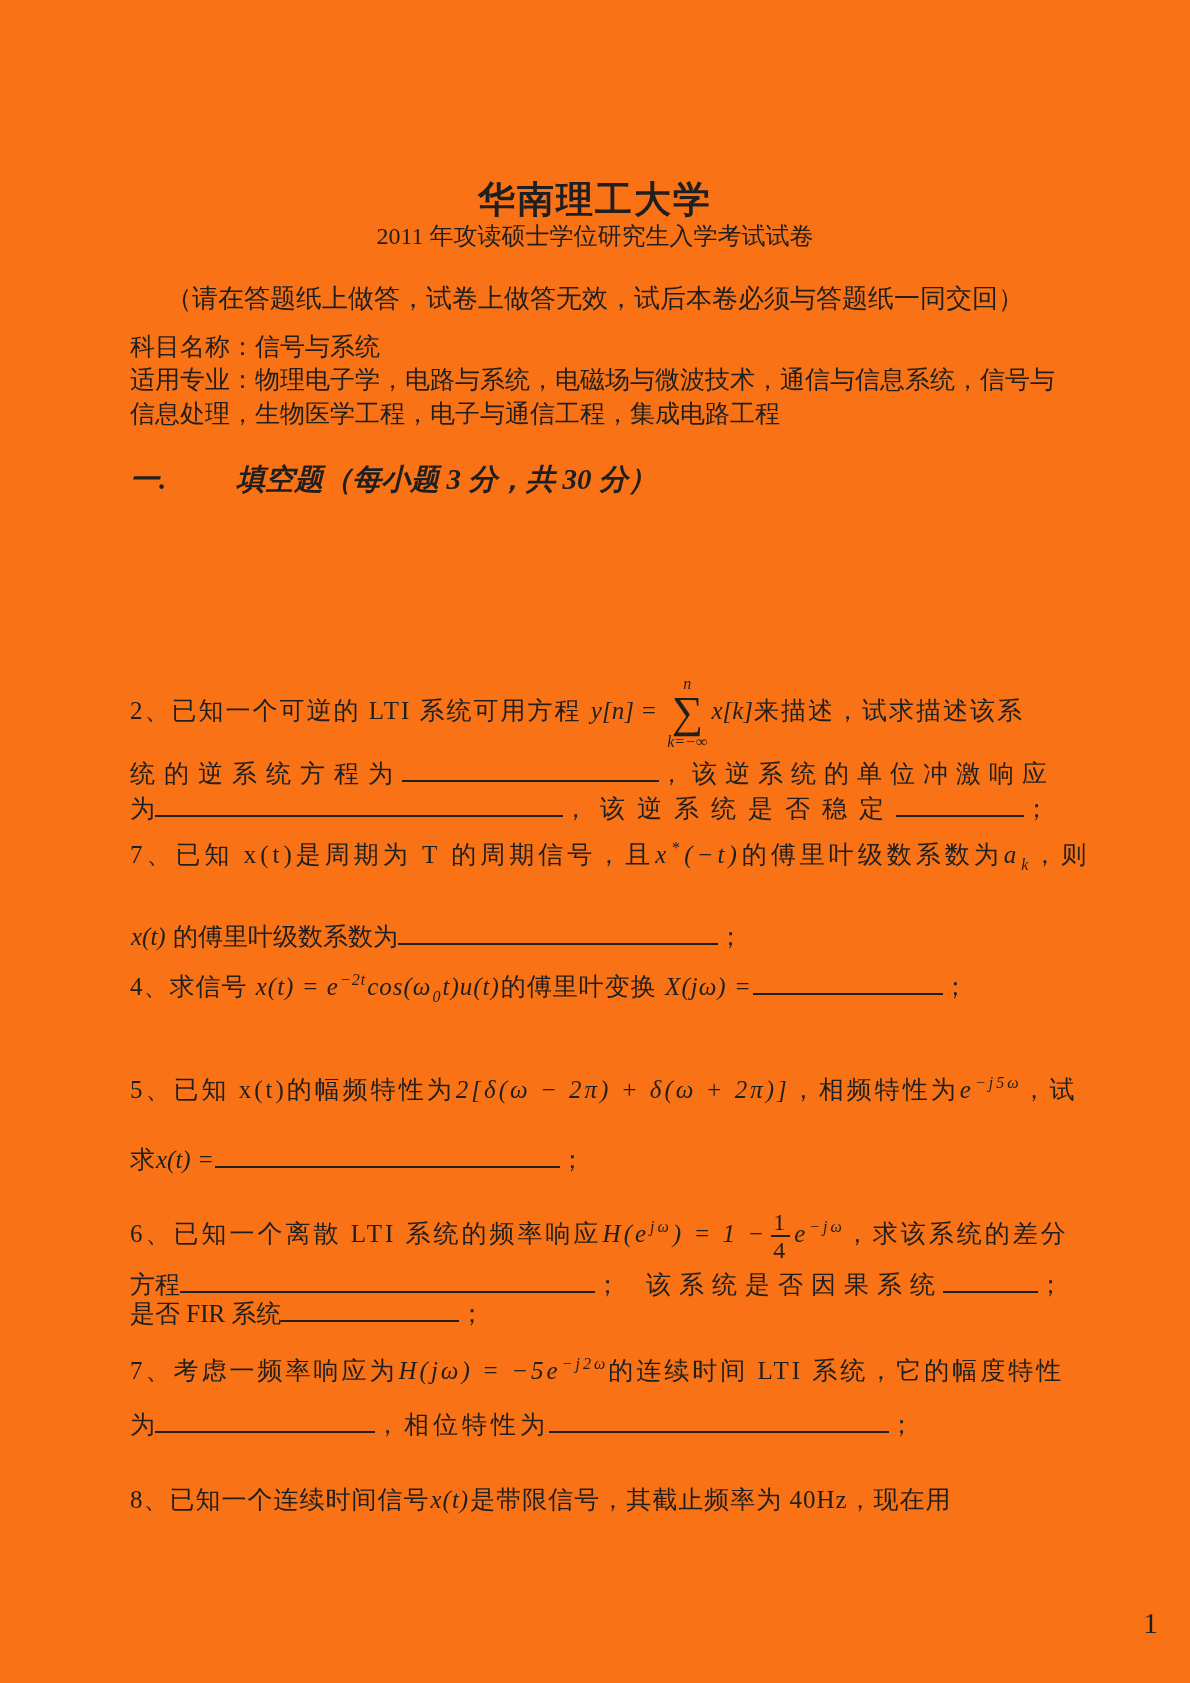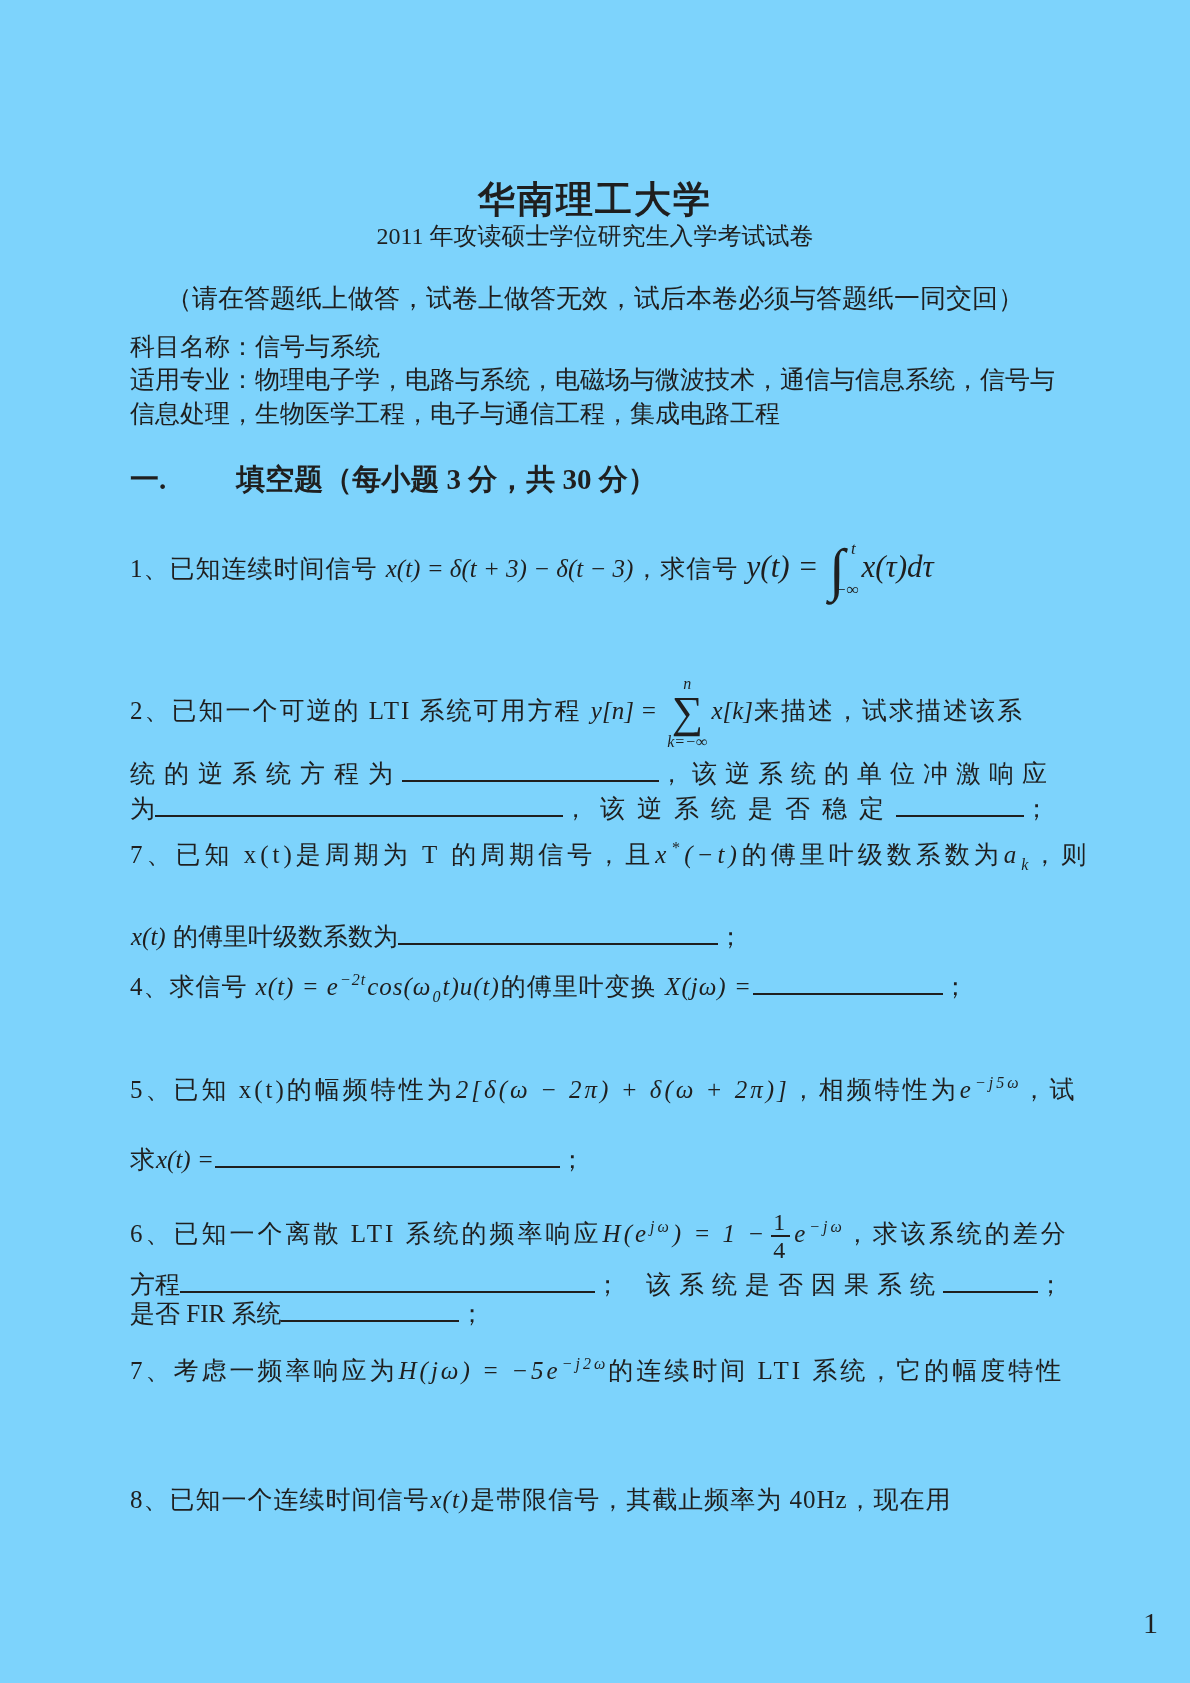--- a/index.html
+++ b/index.html
@@ -1,35 +1,35 @@
 <!DOCTYPE html>
 <html><head>
 <meta charset="utf-8">
 <style>
   html,body { margin:0; padding:0; background:#ffffff; }
   .page {
     position:relative;
     width:1190px; height:1683px;
-    background:#7dd3fc;
+    background:#f97316;
     overflow:hidden;
     font-family:"Liberation Serif","DejaVu Serif",serif;
     color:#1f1f1f;
   }
   .line {
     position:absolute;
     left:130px;
     white-space:nowrap;
     font-size:25px;
     line-height:1.35;
   }
   .center { left:0; width:100%; text-align:center; }
   .fs26 { font-size:26px; }
   .title    { font-size:37px; font-weight:700; letter-spacing:2px; }
   .subtitle { font-size:24px; font-weight:400; }
-  .heading  { font-size:29px; font-weight:700; }
+  .heading  { font-size:29px; font-weight:700;font-style:italic; }
   .heading .gap { display:inline-block; width:70px; }
   
   .mi { font-style:italic; padding:0 1px; }
   .sup { font-size:16px; position:relative; top:-10px; font-style:italic; }
   .sub { font-size:16px; position:relative; top:7px;  font-style:italic; }
   .bigmath { font-size:31px; }
   .int-wrap { display:inline-flex; align-items:center; vertical-align:middle; margin:0 2px; }
   .int-sign { font-size:58px; line-height:1; font-style:normal; }
   .int-lims { display:inline-flex; flex-direction:column; justify-content:space-between; height:64px; font-size:17px; margin-left:-4px; }
   .int-top  { font-style:italic; margin-left:10px; }
@@ -57,29 +57,20 @@
   <div class="line center subtitle" style="top:220px">2011 年攻读硕士学位研究生入学考试试卷</div>
   <div class="line center fs26" style="top:281px">（请在答题纸上做答，试卷上做答无效，试后本卷必须与答题纸一同交回）</div>
   <div class="line" style="top:330px">科目名称：信号与系统</div>
   <div class="line" style="top:363px">适用专业：物理电子学，电路与系统，电磁场与微波技术，通信与信息系统，信号与</div>
   <div class="line" style="top:397px">信息处理，生物医学工程，电子与通信工程，集成电路工程</div>
 
   <div class="line heading" style="top:460px">
     <span>一.</span><span class="gap"></span><span>填空题（每小题 3 分，共 30 分）</span>
   </div>
 
-  <div class="line" style="top:538px">
-    <span class="ls1">1、已知连续时间信号 </span><span class="mi">x(t) = δ(t + 3) − δ(t − 3)</span><span class="ls1">，求信号 </span><span class="bigmath"><span class="mi">y(t) = </span><span class="int-wrap">
-          <span class="int-sign">∫</span>
-          <span class="int-lims">
-            <span class="int-top">t</span>
-            <span class="int-bot">−∞</span>
-          </span>
-        </span><span class="mi">x(τ)dτ</span></span>
-  </div>
 
   <div class="line" style="top:676px">
     <span class="ls2">2、已知一个可逆的 LTI 系统可用方程 </span><span class="mi">y[n] = </span><span class="sum-wrap">
         <span class="sum-top">n</span>
         <span class="sum-sign">∑</span>
         <span class="sum-bot">k=−∞</span>
       </span><span class="mi">x[k]</span><span class="ls2">来描述，试求描述该系</span>
   </div>
   <div class="line" style="top:757px">
     <span class="ls9">统的逆系统方程为</span><span class="blank" style="width:257px"></span><span class="ls8">，该逆系统的单位冲激响应</span>
@@ -115,20 +106,23 @@
   <div class="line" style="top:1268px">
     <span>方程</span><span class="blank" style="width:415px"></span><span>；</span><span class="ls8 gap26">该系统是否因果系统</span><span class="blank" style="width:95px"></span><span>；</span>
   </div>
   <div class="line" style="top:1297px">
     <span>是否 FIR 系统</span><span class="blank" style="width:178px"></span><span>；</span>
   </div>
 
   <div class="line ls3" style="top:1354px">
     <span>7、考虑一频率响应为</span><span class="mi">H(jω) = −5e</span><span class="sup">−j2ω</span><span>的连续时间 LTI 系统，它的幅度特性</span>
   </div>
+  <div class="line" style="top:1408px">
+    <span>为</span><span class="blank" style="width:220px"></span><span class="ls4">，相位特性为</span><span class="blank" style="width:340px"></span><span>；</span>
+  </div>
 
   <div class="line ls1" style="top:1483px">
     <span>8、已知一个连续时间信号</span><span class="mi">x(t)</span><span>是带限信号，其截止频率为 40Hz，现在用</span>
   </div>
 
   <div class="pageno">1</div>
 
 </div>
 
 </body></html>

